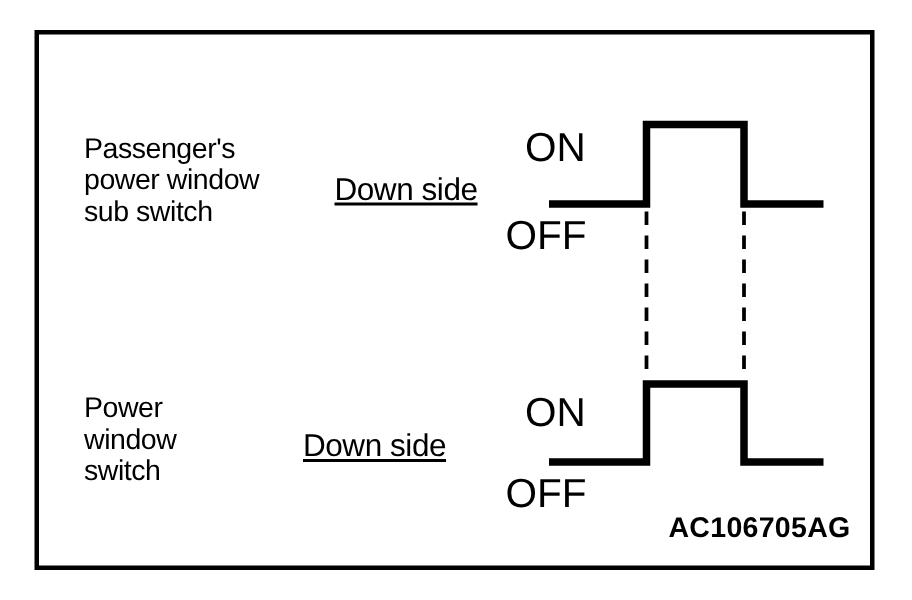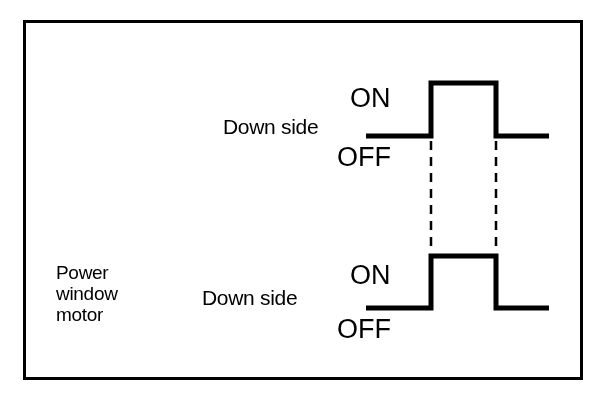--- a/index.html
+++ b/index.html
@@ -38,20 +38,21 @@
   }
   #device-label-switch { left: 30px; top: 66px; }
   #device-label-motor  { left: 30px; top: 239px; }
 
   .side-label {
     position: absolute;
     font-size: 21px;
     line-height: 24px;
     letter-spacing: -0.3px;
     white-space: nowrap;
+    text-decoration: underline;
   }
   #side-label-switch { left: 197px; top: 92px; }
   #side-label-motor  { left: 176px; top: 263px; }
 
   .level-label {
     position: absolute;
     font-size: 27px;
     line-height: 24px;
     letter-spacing: 0px;
     white-space: nowrap;
@@ -80,37 +81,41 @@
     font-weight: bold;
     letter-spacing: 0.2px;
     white-space: nowrap;
   }
 </style>
 </head>
 <body>
 
 <div id="figure-frame">
 
+  <div class="device-label" id="device-label-switch">Passenger's
+power window
+sub switch</div>
 
   <div class="side-label" id="side-label-switch">Down side</div>
 
   <div class="level-label" id="on-label-switch">ON</div>
 
   <div class="level-label" id="off-label-switch">OFF</div>
 
   <div class="device-label" id="device-label-motor">Power
 window
-motor</div>
+switch</div>
 
   <div class="side-label" id="side-label-motor">Down side</div>
 
   <div class="level-label" id="on-label-motor">ON</div>
 
   <div class="level-label" id="off-label-motor">OFF</div>
 
+  <div id="figure-code">AC106705AG</div>
 </div>
 
 <svg id="waveform-layer" viewBox="0 0 608 400">
 
   <polyline id="waveform-sub-switch" fill="none" stroke="#000000" stroke-width="5" stroke-linecap="butt" stroke-linejoin="miter" points="366,136 431,136 431,83 496,83 496,136 549,136"></polyline>
 
   <polyline id="waveform-motor" fill="none" stroke="#000000" stroke-width="5" stroke-linecap="butt" stroke-linejoin="miter" points="366,308 431,308 431,256 496,256 496,308 549,308"></polyline>
 
   <line id="align-line-rise" x1="431" y1="141" x2="431" y2="252" stroke="#000000" stroke-width="2.5" stroke-dasharray="9,7"></line>
 

